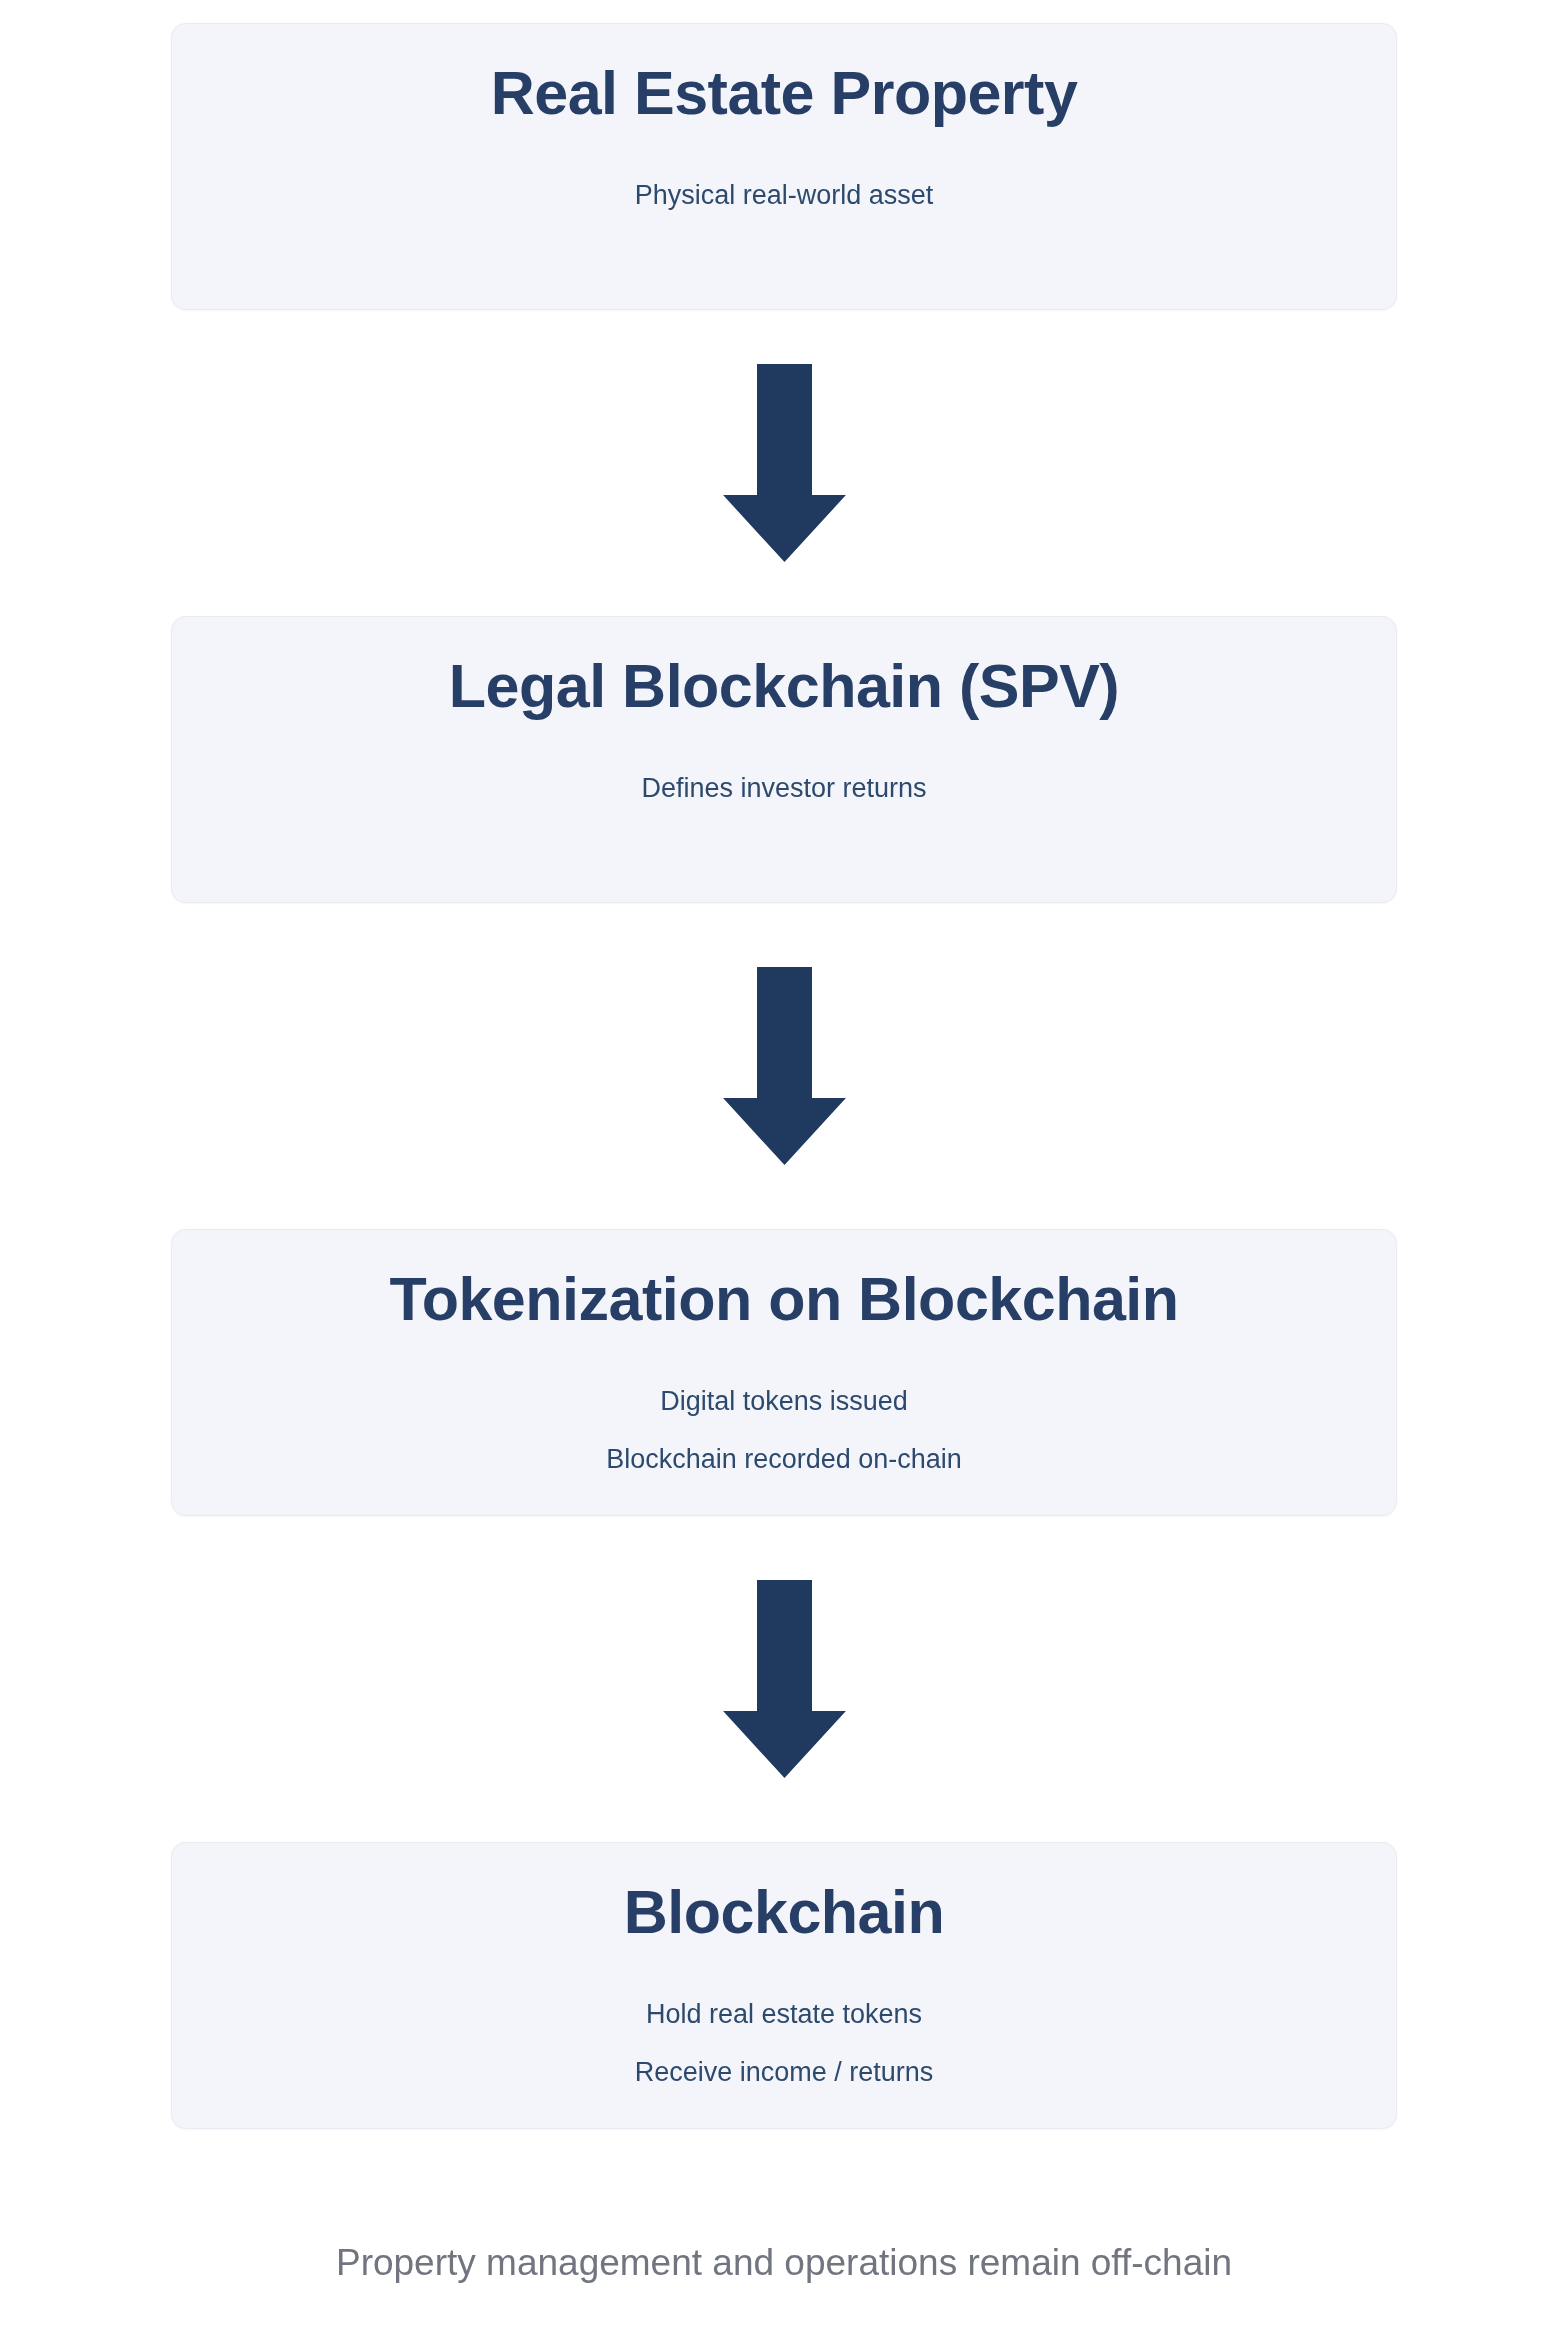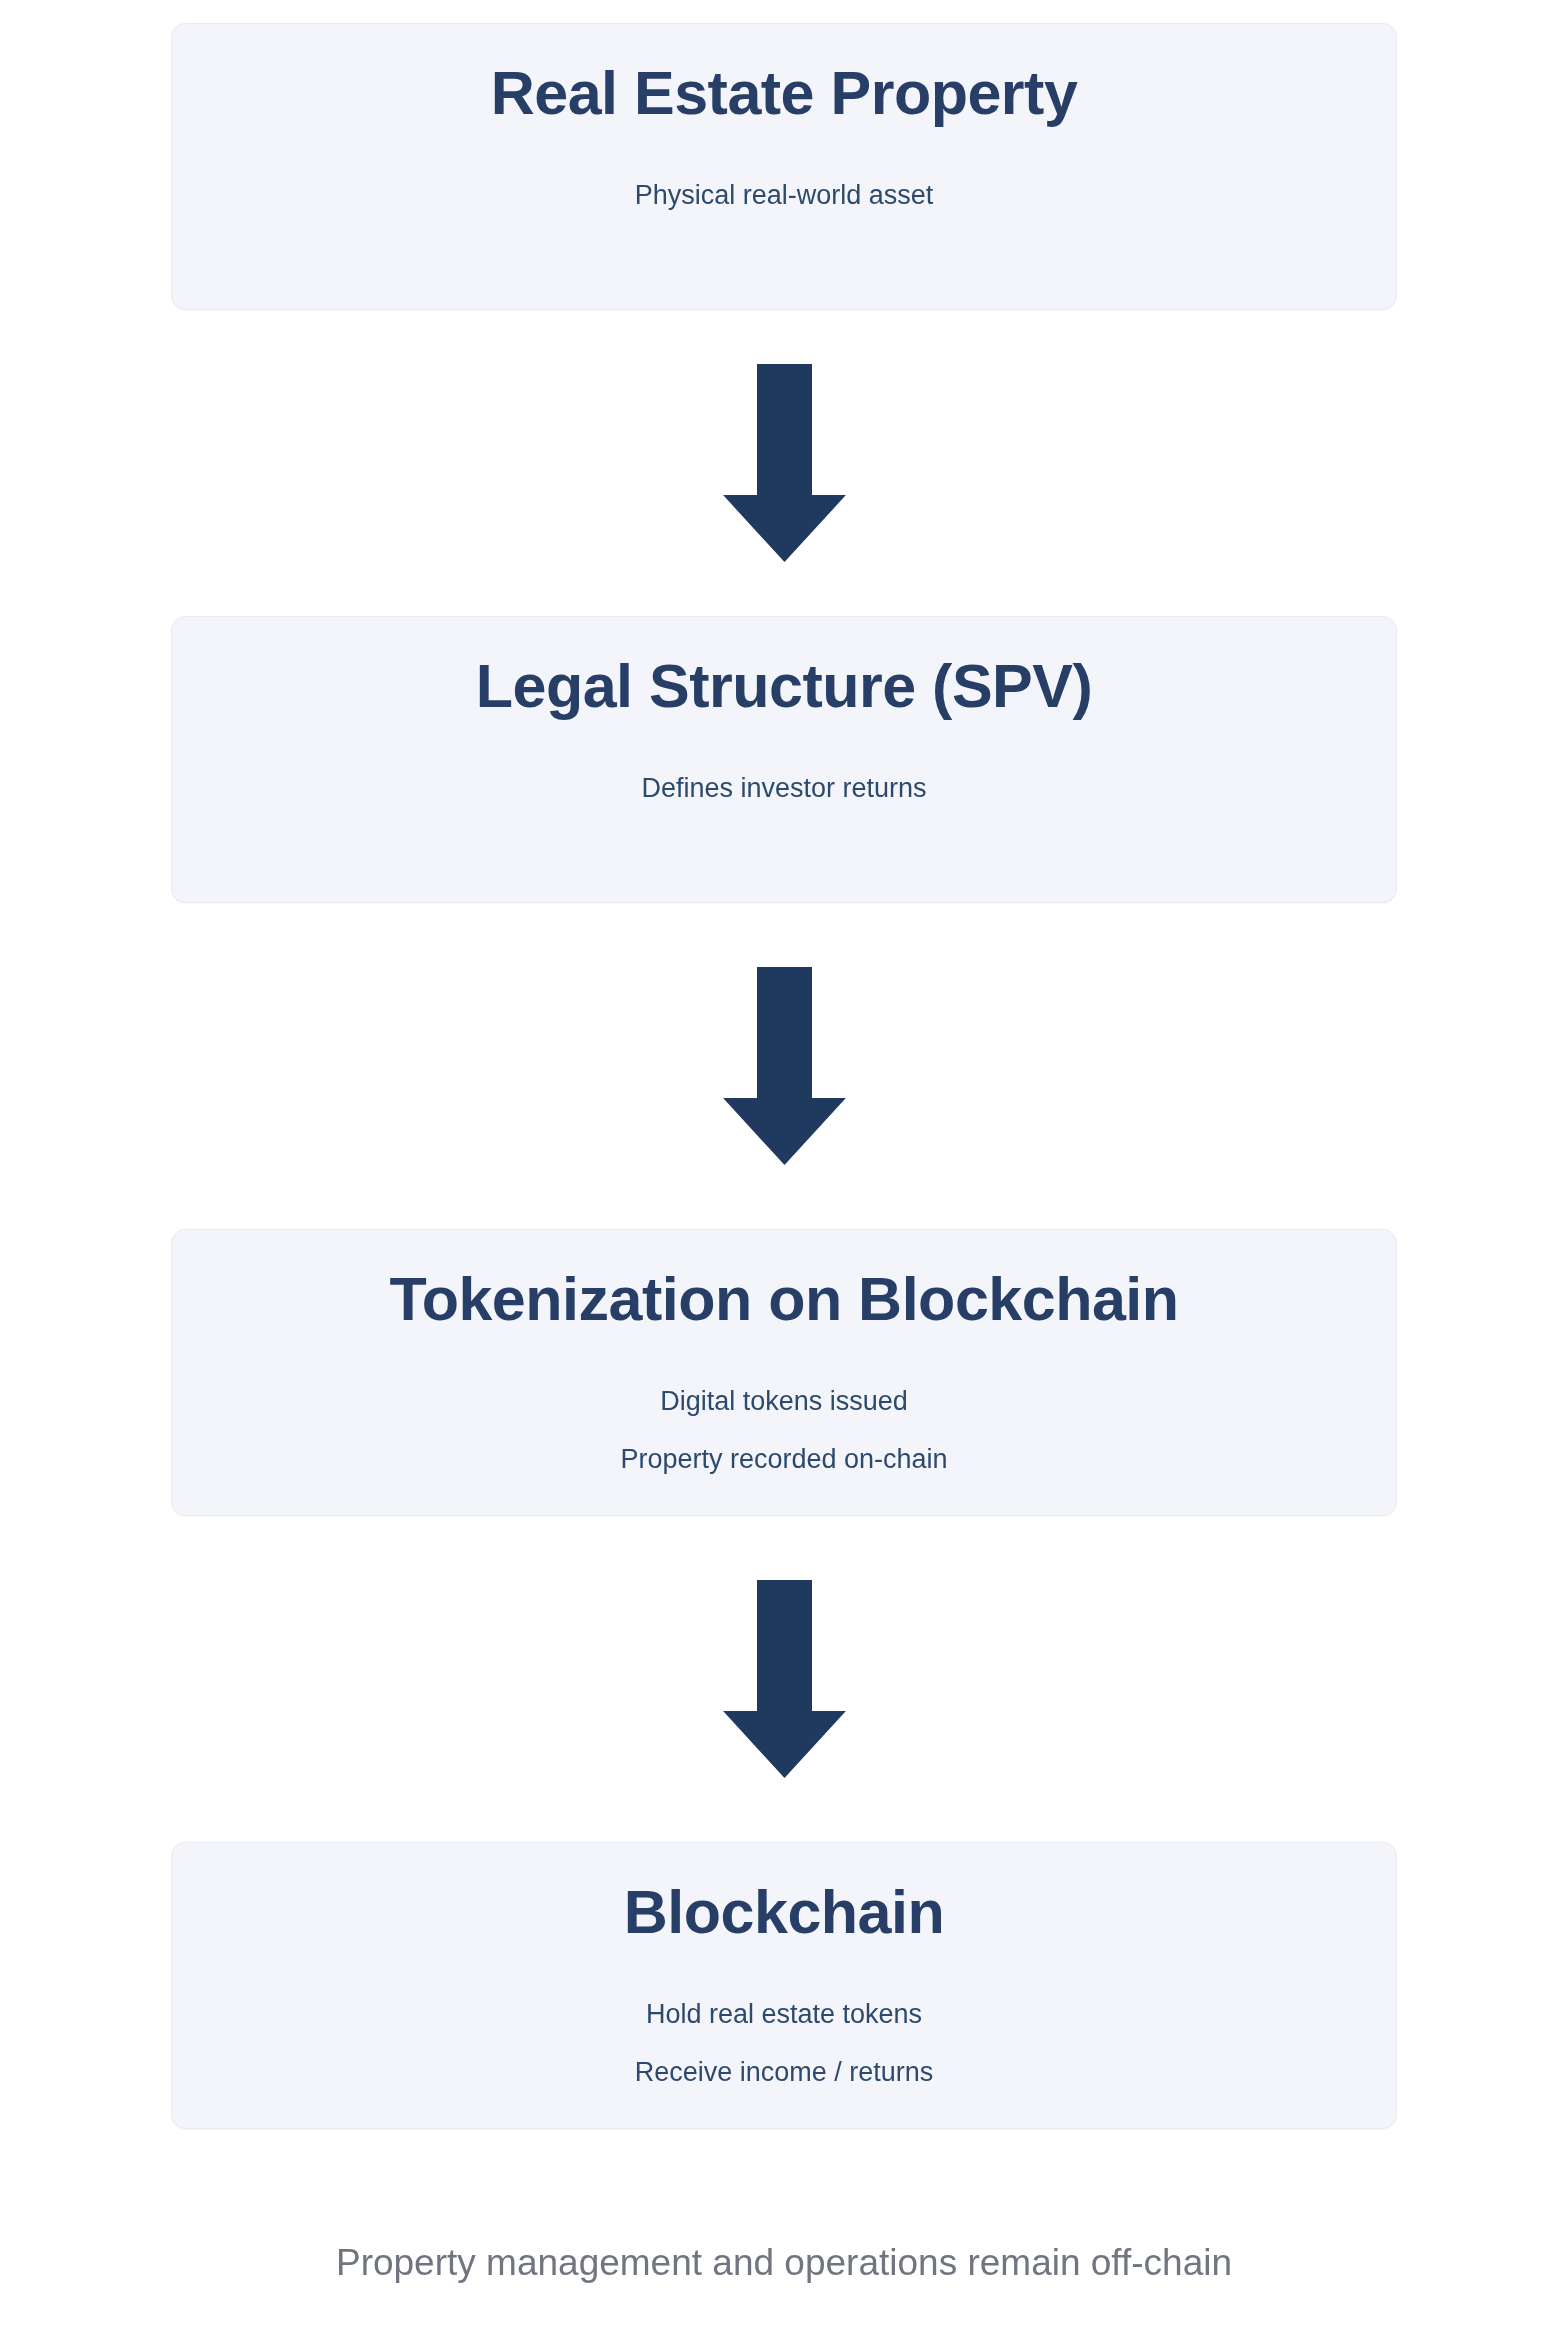--- a/index.html
+++ b/index.html
@@ -84,35 +84,35 @@
       <div class="step-body">
         <p class="step-line">Physical real-world asset</p>
       </div>
     </div>
 
     <svg class="flow-arrow" width="123" height="198" viewBox="0 0 134 216" aria-hidden="true">
       <polygon points="37,0 97,0 97,143 134,143 67,216 0,143 37,143" fill="currentColor"></polygon>
     </svg>
 
     <div class="step-box">
-      <h2 class="step-title">Legal Structure (SPV)</h2>
+      <h2 class="step-title">Legal Blockchain (SPV)</h2>
       <div class="step-body">
         <p class="step-line">Defines investor returns</p>
       </div>
     </div>
 
     <svg class="flow-arrow wide-gap" width="123" height="198" viewBox="0 0 134 216" aria-hidden="true">
       <polygon points="37,0 97,0 97,143 134,143 67,216 0,143 37,143" fill="currentColor"></polygon>
     </svg>
 
     <div class="step-box">
       <h2 class="step-title">Tokenization on Blockchain</h2>
       <div class="step-body">
         <p class="step-line">Digital tokens issued</p>
-        <p class="step-line">Property recorded on-chain</p>
+        <p class="step-line">Blockchain recorded on-chain</p>
       </div>
     </div>
 
     <svg class="flow-arrow wide-gap" width="123" height="198" viewBox="0 0 134 216" aria-hidden="true">
       <polygon points="37,0 97,0 97,143 134,143 67,216 0,143 37,143" fill="currentColor"></polygon>
     </svg>
 
     <div class="step-box">
       <h2 class="step-title">Blockchain</h2>
       <div class="step-body">

